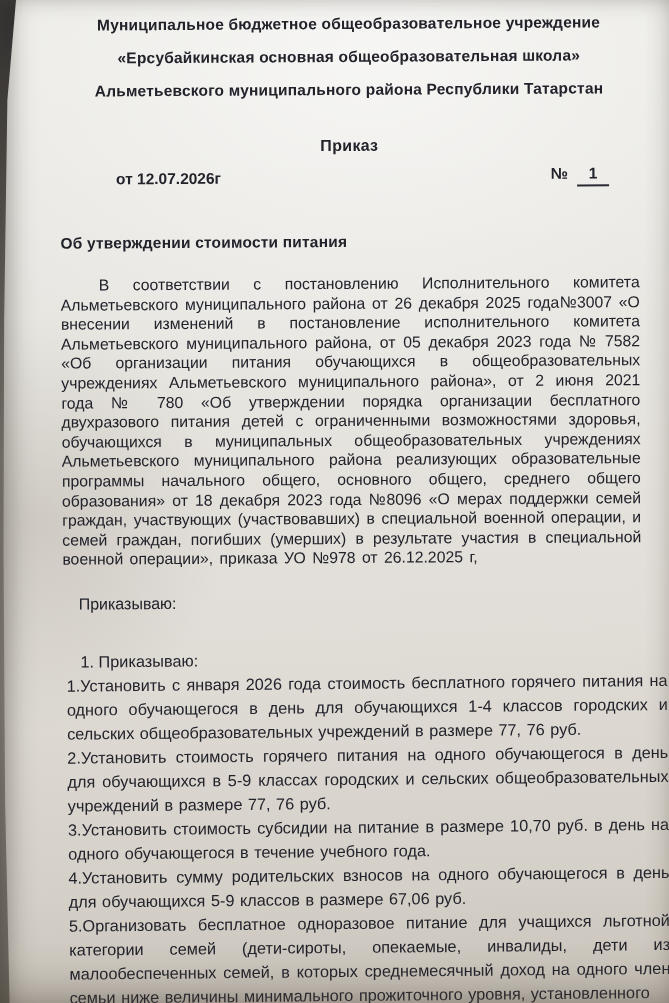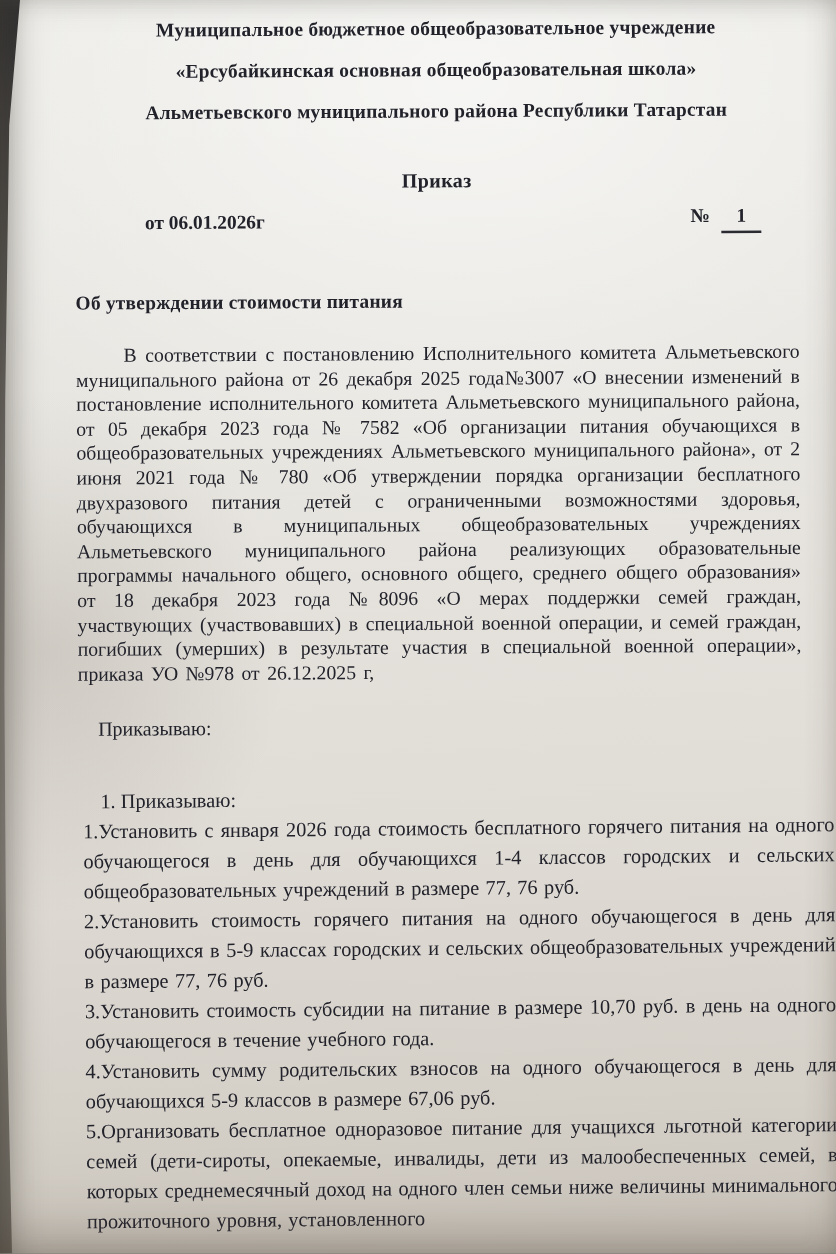--- a/index.html
+++ b/index.html
@@ -6,21 +6,21 @@
   html, body { background:#6b6b6b; }
   .photo {
     position:relative;
     width:669px; height:1003px;
     overflow:hidden;
     margin:0;
     background:
       radial-gradient(120% 55% at 55% 6%, rgba(255,255,255,0.55), rgba(255,255,255,0) 60%),
       radial-gradient(40% 30% at 6% 52%, rgba(110,100,85,0.18), rgba(0,0,0,0) 70%),
       linear-gradient(178deg, #ecebe7 0%, #e8e6e1 35%, #e0dcd6 65%, #d4cfc7 88%, #c8c2b9 100%);
-    font-family:Liberation Serif, serif;
+    font-family:Liberation Sans, sans-serif;
     color:#22222b;
   }
   .edge-left {
     position:absolute; left:0; top:0; width:16px; height:100%;
     background:linear-gradient(to bottom, #2e2e30 0%, #4f4c49 16%, #8b8781 45%, #96918a 70%, #6f6a62 100%);
     clip-path:polygon(0 0, 100% 0, 46% 10%, 26% 32%, 22% 55%, 32% 80%, 60% 100%, 0 100%);
   }
   .vignette {
     position:absolute; inset:0; pointer-events:none;
     box-shadow:
@@ -74,21 +74,21 @@
 
     <div class="hdr">
       <p>Муниципальное бюджетное общеобразовательное учреждение</p>
       <p>«Ерсубайкинская основная общеобразовательная школа»</p>
       <p>Альметьевского муниципального района Республики Татарстан</p>
     </div>
 
     <div class="order-title">Приказ</div>
 
     <div class="date-row">
-      <span>от 06.01.2026г</span>
+      <span>от 12.07.2026г</span>
       <span class="num-wrap">
         <span>№</span><span class="num-line">1</span>
       </span>
     </div>
 
     <div class="subject">Об утверждении стоимости питания</div>
 
     <p class="preamble">В соответствии с постановлению Исполнительного комитета Альметьевского муниципального района от 26 декабря 2025 года№3007 «О внесении изменений в постановление исполнительного комитета Альметьевского муниципального района, от 05 декабря 2023 года № 7582 «Об организации питания обучающихся в общеобразовательных учреждениях Альметьевского муниципального района», от 2 июня 2021 года № 780 «Об утверждении порядка организации бесплатного двухразового питания детей с ограниченными возможностями здоровья, обучающихся в муниципальных общеобразовательных учреждениях Альметьевского муниципального района реализующих образовательные программы начального общего, основного общего, среднего общего образования» от 18 декабря 2023 года №8096 «О мерах поддержки семей граждан, участвующих (участвовавших) в специальной военной операции, и семей граждан, погибших (умерших) в результате участия в специальной военной операции», приказа УО №978 от 26.12.2025 г,</p>
 
     <div class="resolve">Приказываю:</div>

